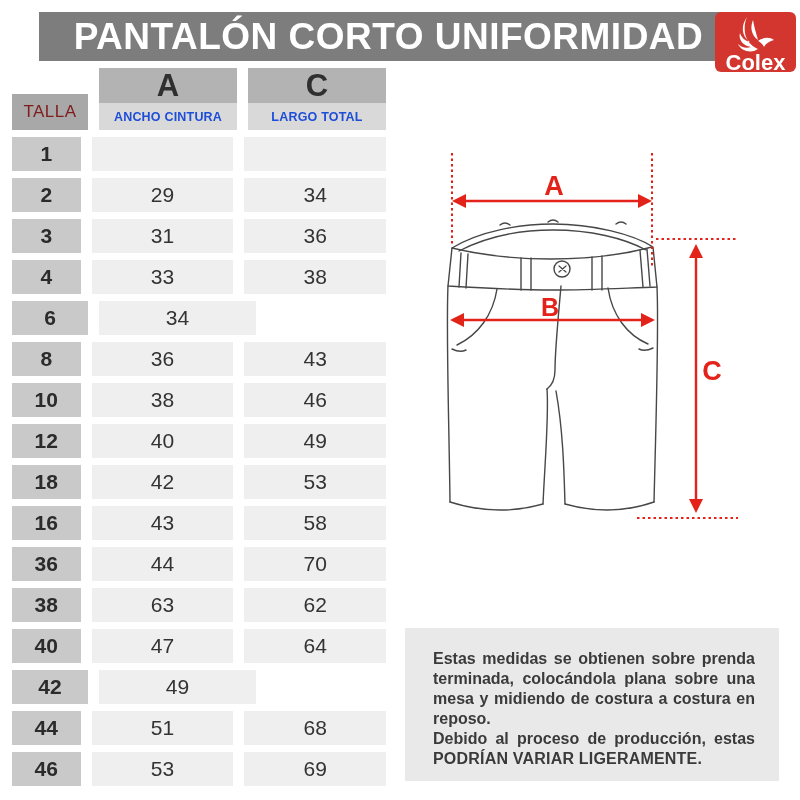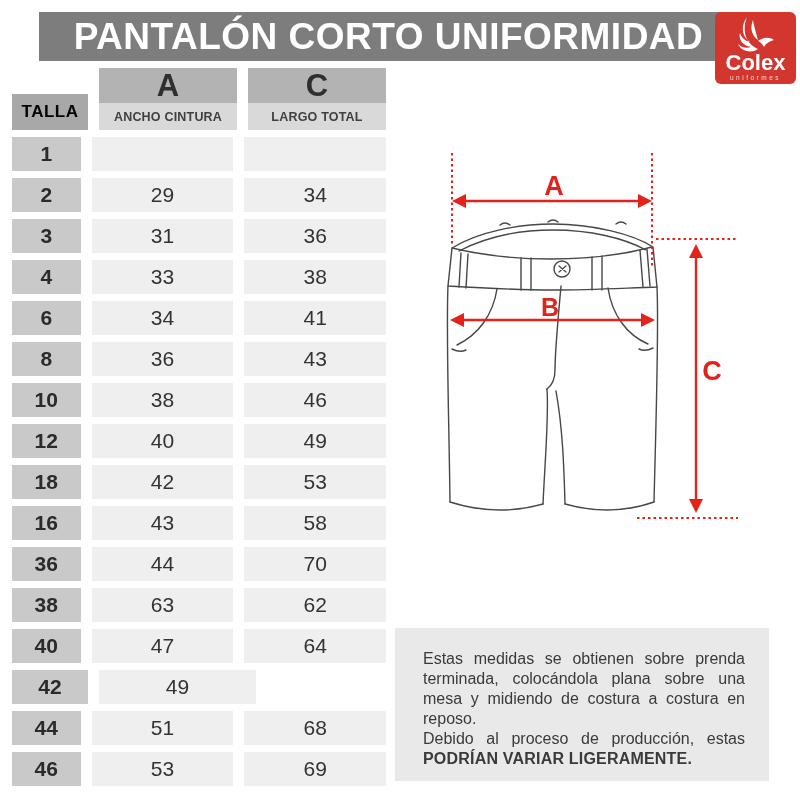--- a/index.html
+++ b/index.html
@@ -8,53 +8,53 @@
     font-family:"Liberation Sans",sans-serif;overflow:hidden;
   }
   
   .titlebar{
     position:absolute;left:9px;top:12px;width:699px;height:49px;
     background:#7d7d7d;color:#ffffff;display:flex;align-items:center;justify-content:center;
     font-size:37px;font-weight:bold;letter-spacing:.5px;white-space:nowrap;margin-left:30px;
   }
   
   .logo{
-    position:absolute;left:715px;top:12px;width:81px;height:72px;
+    position:absolute;left:715px;top:12px;width:81px;height:60px;
     background:#d2362e;border-radius:6px;color:#fff;text-align:center;
   }
   .logo svg{position:absolute;left:18px;top:4px;}
   .logo .brand{position:absolute;left:0;right:0;top:40px;font-size:22px;font-weight:bold;line-height:22px;}
   .logo .sub{position:absolute;left:0;right:0;top:62px;font-size:6.5px;letter-spacing:2.5px;color:rgba(255,255,255,.8);}
   
   .sizetable{position:absolute;left:12px;top:68px;width:374px;}
   .headrow{display:flex;height:62px;margin-bottom:7px;}
   .talla-head{
     width:76px;background:#a8a8a8;display:flex;align-items:center;justify-content:center;
-    font-weight:bold;font-size:17px;color:#000000;letter-spacing:.5px;margin-top:26px;
+    font-weight:normal;font-size:17px;color:#7f1d1d;letter-spacing:.5px;margin-top:26px;
   }
   .colhead{width:138px;margin-left:11px;display:flex;flex-direction:column;}
   .colhead .letter{
     height:35px;background:#b3b3b3;display:flex;align-items:center;justify-content:center;
     font-size:31px;font-weight:bold;color:#2f2f2f;
   }
   .colhead .sublabel{
     height:27px;background:#d9d9d9;display:flex;align-items:center;justify-content:center;
-    font-size:12.5px;font-weight:bold;color:#404040;letter-spacing:.2px;
+    font-size:12.5px;font-weight:bold;color:#1d4ed8;letter-spacing:.2px;
   }
   .trow{display:flex;height:34px;margin-bottom:7px;}
   .cell{display:flex;align-items:center;justify-content:center;font-size:21px;color:#333;}
   .cell.size{width:76px;background:#c9c9c9;font-weight:bold;color:#2b2b2b;}
   .cell.val{width:157px;margin-left:11px;background:#efefef;}
   
   .diagram{position:absolute;left:430px;top:148px;}
   
   .note{
-    position:absolute;left:395px;top:628px;width:374px;height:153px;background:#e9e9e9;
+    position:absolute;left:405px;top:628px;width:374px;height:153px;background:#e9e9e9;
     box-sizing:border-box;padding:21px 24px 0 28px;color:#3a3a3a;
-    font-size:16px;line-height:20px;text-align:justify;
+    font-size:16px;line-height:20px;text-align:justify;font-weight:bold;
   }
   .note p{margin:0;}
   .note b{letter-spacing:.2px;}
 </style>
 </head>
 <body>
 
 <div class="titlebar">PANTALÓN CORTO UNIFORMIDAD</div>
 
 <div class="logo">
@@ -102,21 +102,20 @@
 
   <div class="trow">
     <div class="cell size">4</div>
     <div class="cell val">33</div>
     <div class="cell val">38</div>
   </div>
 
   <div class="trow">
     <div class="cell size">6</div>
     <div class="cell val">34</div>
-    <div class="cell val">41</div>
   </div>
 
   <div class="trow">
     <div class="cell size">8</div>
     <div class="cell val">36</div>
     <div class="cell val">43</div>
   </div>
 
   <div class="trow">
     <div class="cell size">10</div>

